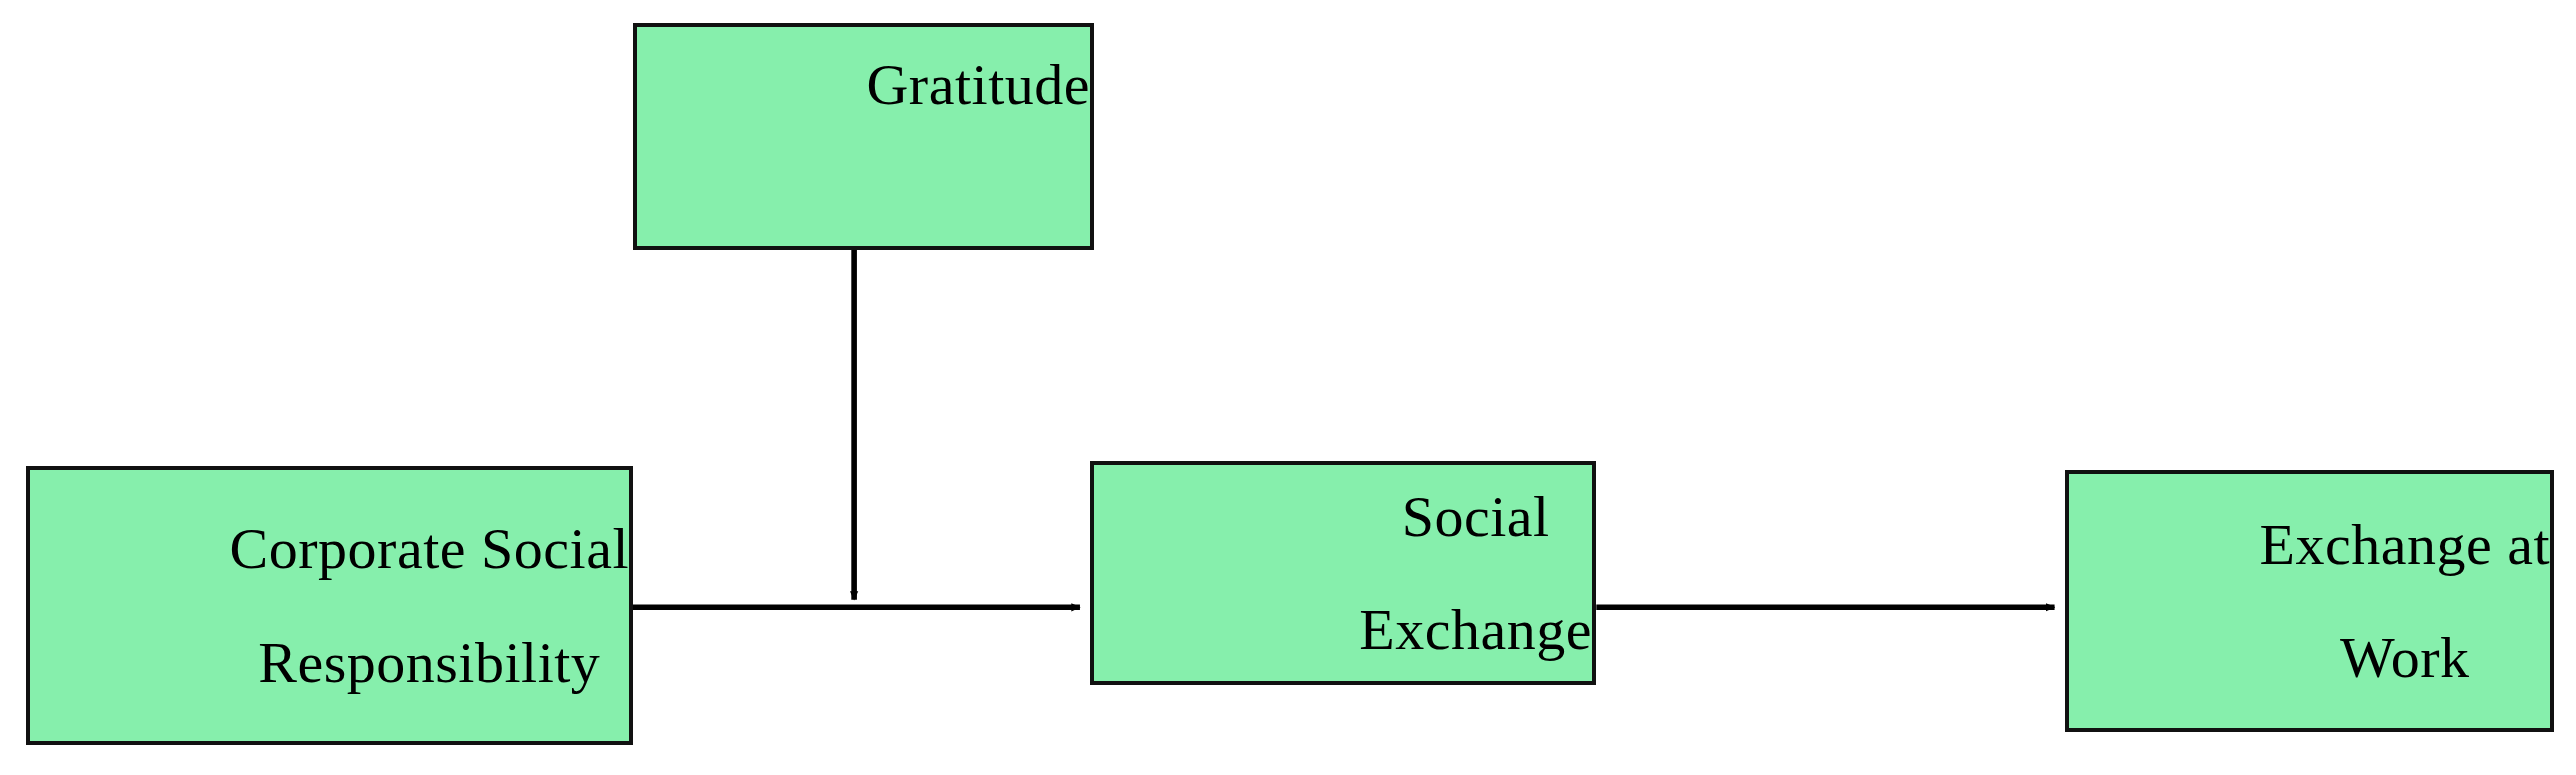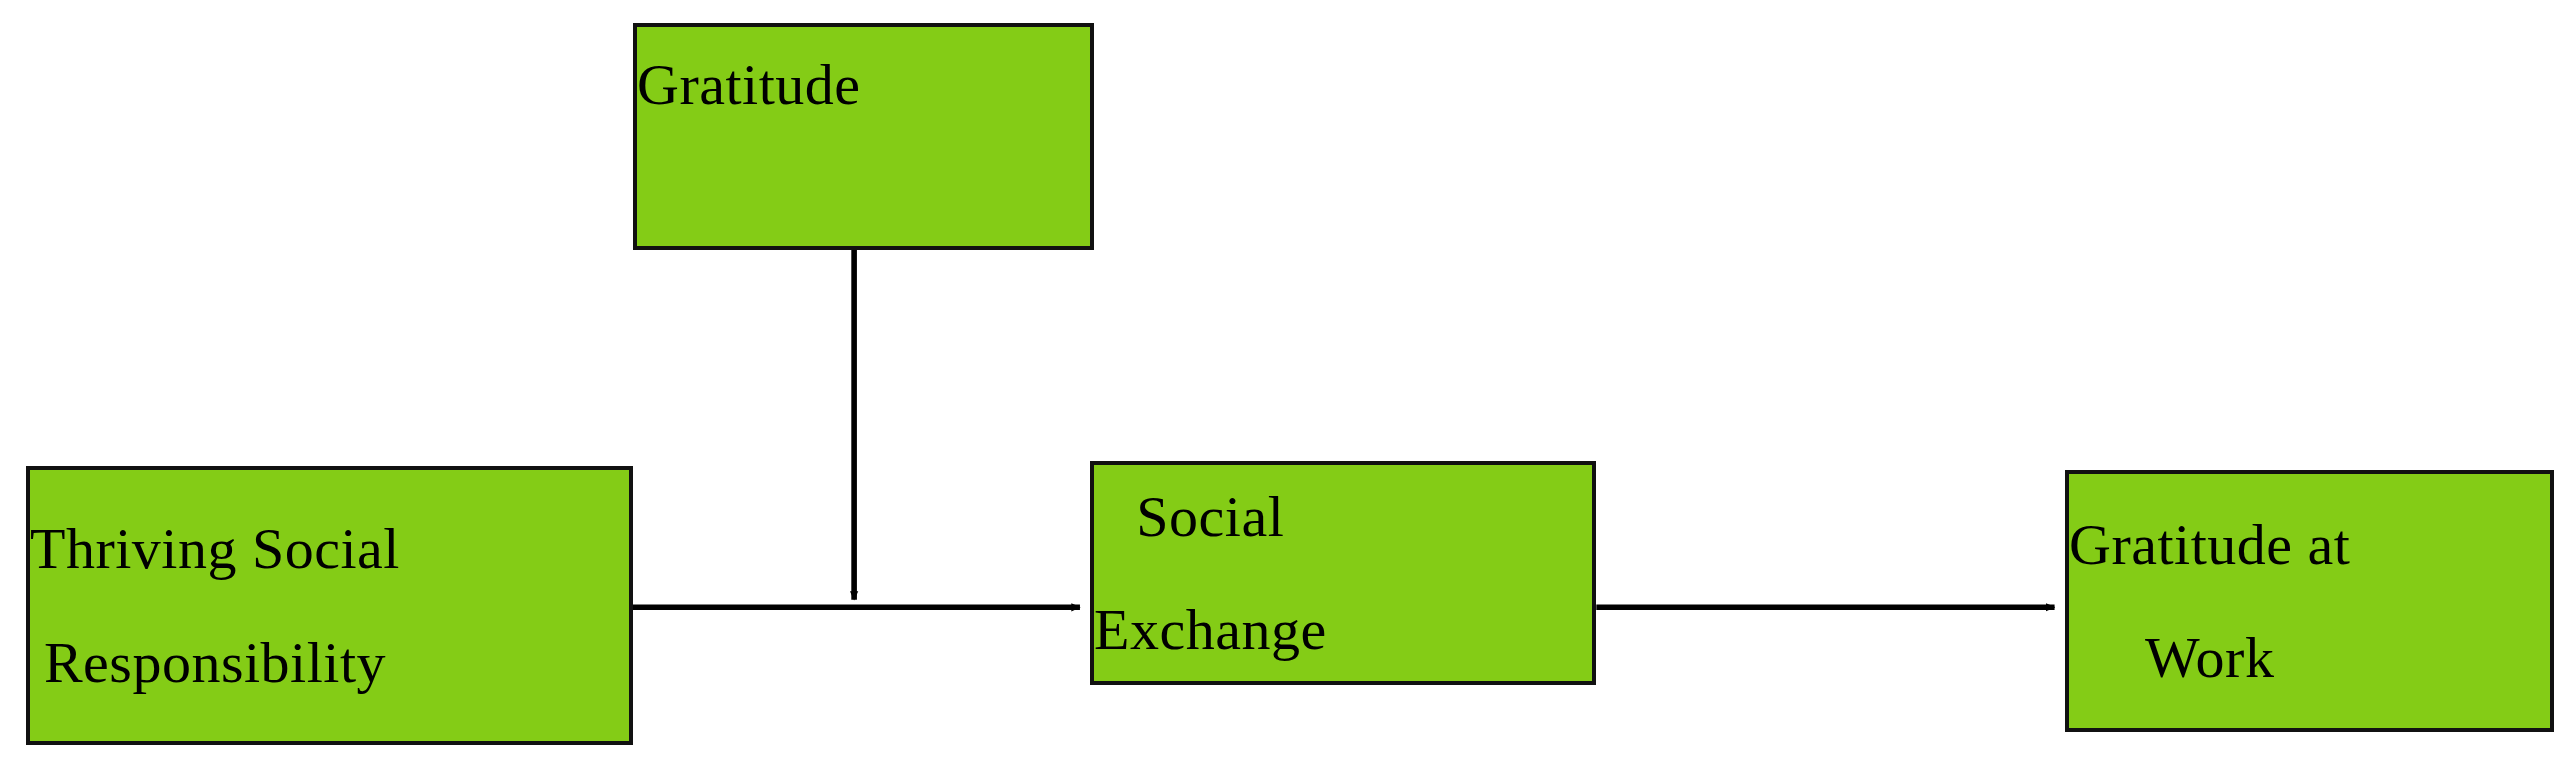--- a/index.html
+++ b/index.html
@@ -12,24 +12,24 @@
     width: 2576px;
     height: 775px;
     background: #ffffff;
     overflow: hidden;
     font-family: "Liberation Serif", "DejaVu Serif", serif;
   }
   .node {
     position: absolute;
     box-sizing: border-box;
     border: 4.7px solid #111111;
-    background: #84cc16;
+    background: #86efac;
     display: flex;
     flex-direction: column;
-    align-items: flex-start;
+    align-items: flex-end;
     justify-content: center;
     text-align: center;
   }
   .node-label {
     color: #000000;
     font-size: 58px;
     line-height: 1.95;
     letter-spacing: 0.5px;
     white-space: pre-line;
   }
@@ -76,28 +76,28 @@
     <g>
       <line x1="911" y1="266" x2="911" y2="640" stroke="#000000" stroke-width="6" marker-end="url(#arrowhead-down)"></line>
     </g>
   </svg>
 
   <div class="node" id="node-gratitude" style="left:633px; top:22.5px; width:461px; height:227px;">
     <div class="node-label">Gratitude</div>
   </div>
 
   <div class="node" id="node-csr" style="left:26px; top:466px; width:607px; height:279px;">
-    <div class="node-label">Thriving Social
+    <div class="node-label">Corporate Social
 Responsibility</div>
   </div>
 
   <div class="node" id="node-social-exchange" style="left:1090px; top:461px; width:506px; height:224px;">
     <div class="node-label">Social
 Exchange</div>
   </div>
 
   <div class="node" id="node-thriving-at-work" style="left:2065px; top:470px; width:489px; height:262px;">
-    <div class="node-label">Gratitude at
+    <div class="node-label">Exchange at
 Work</div>
   </div>
 
 </div>
 
 
 </body></html>

